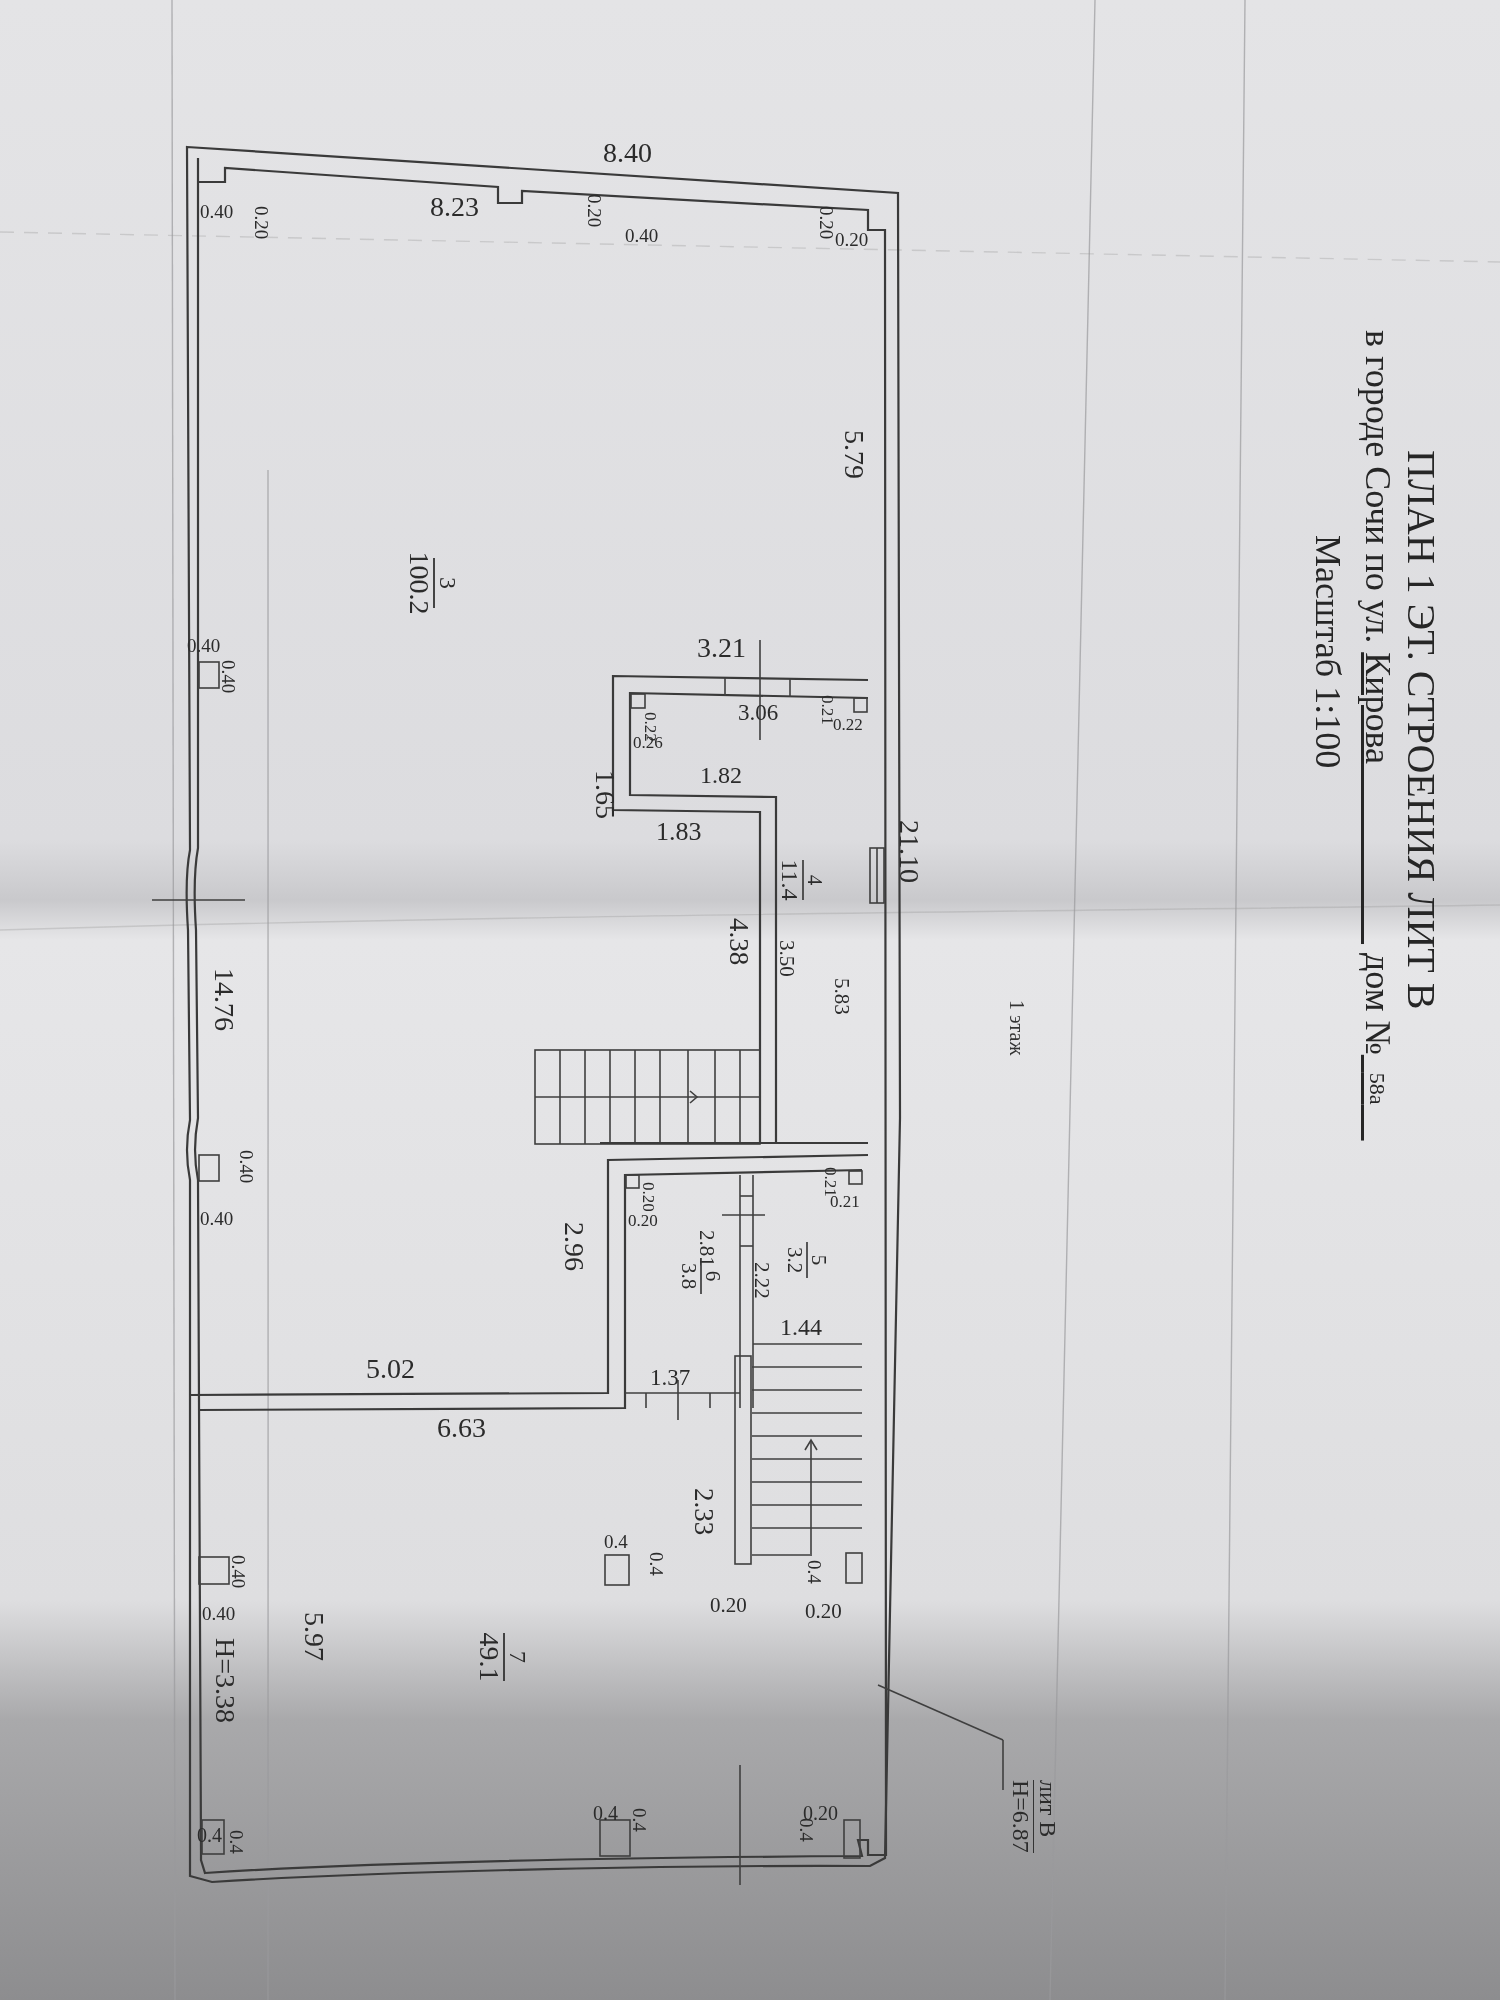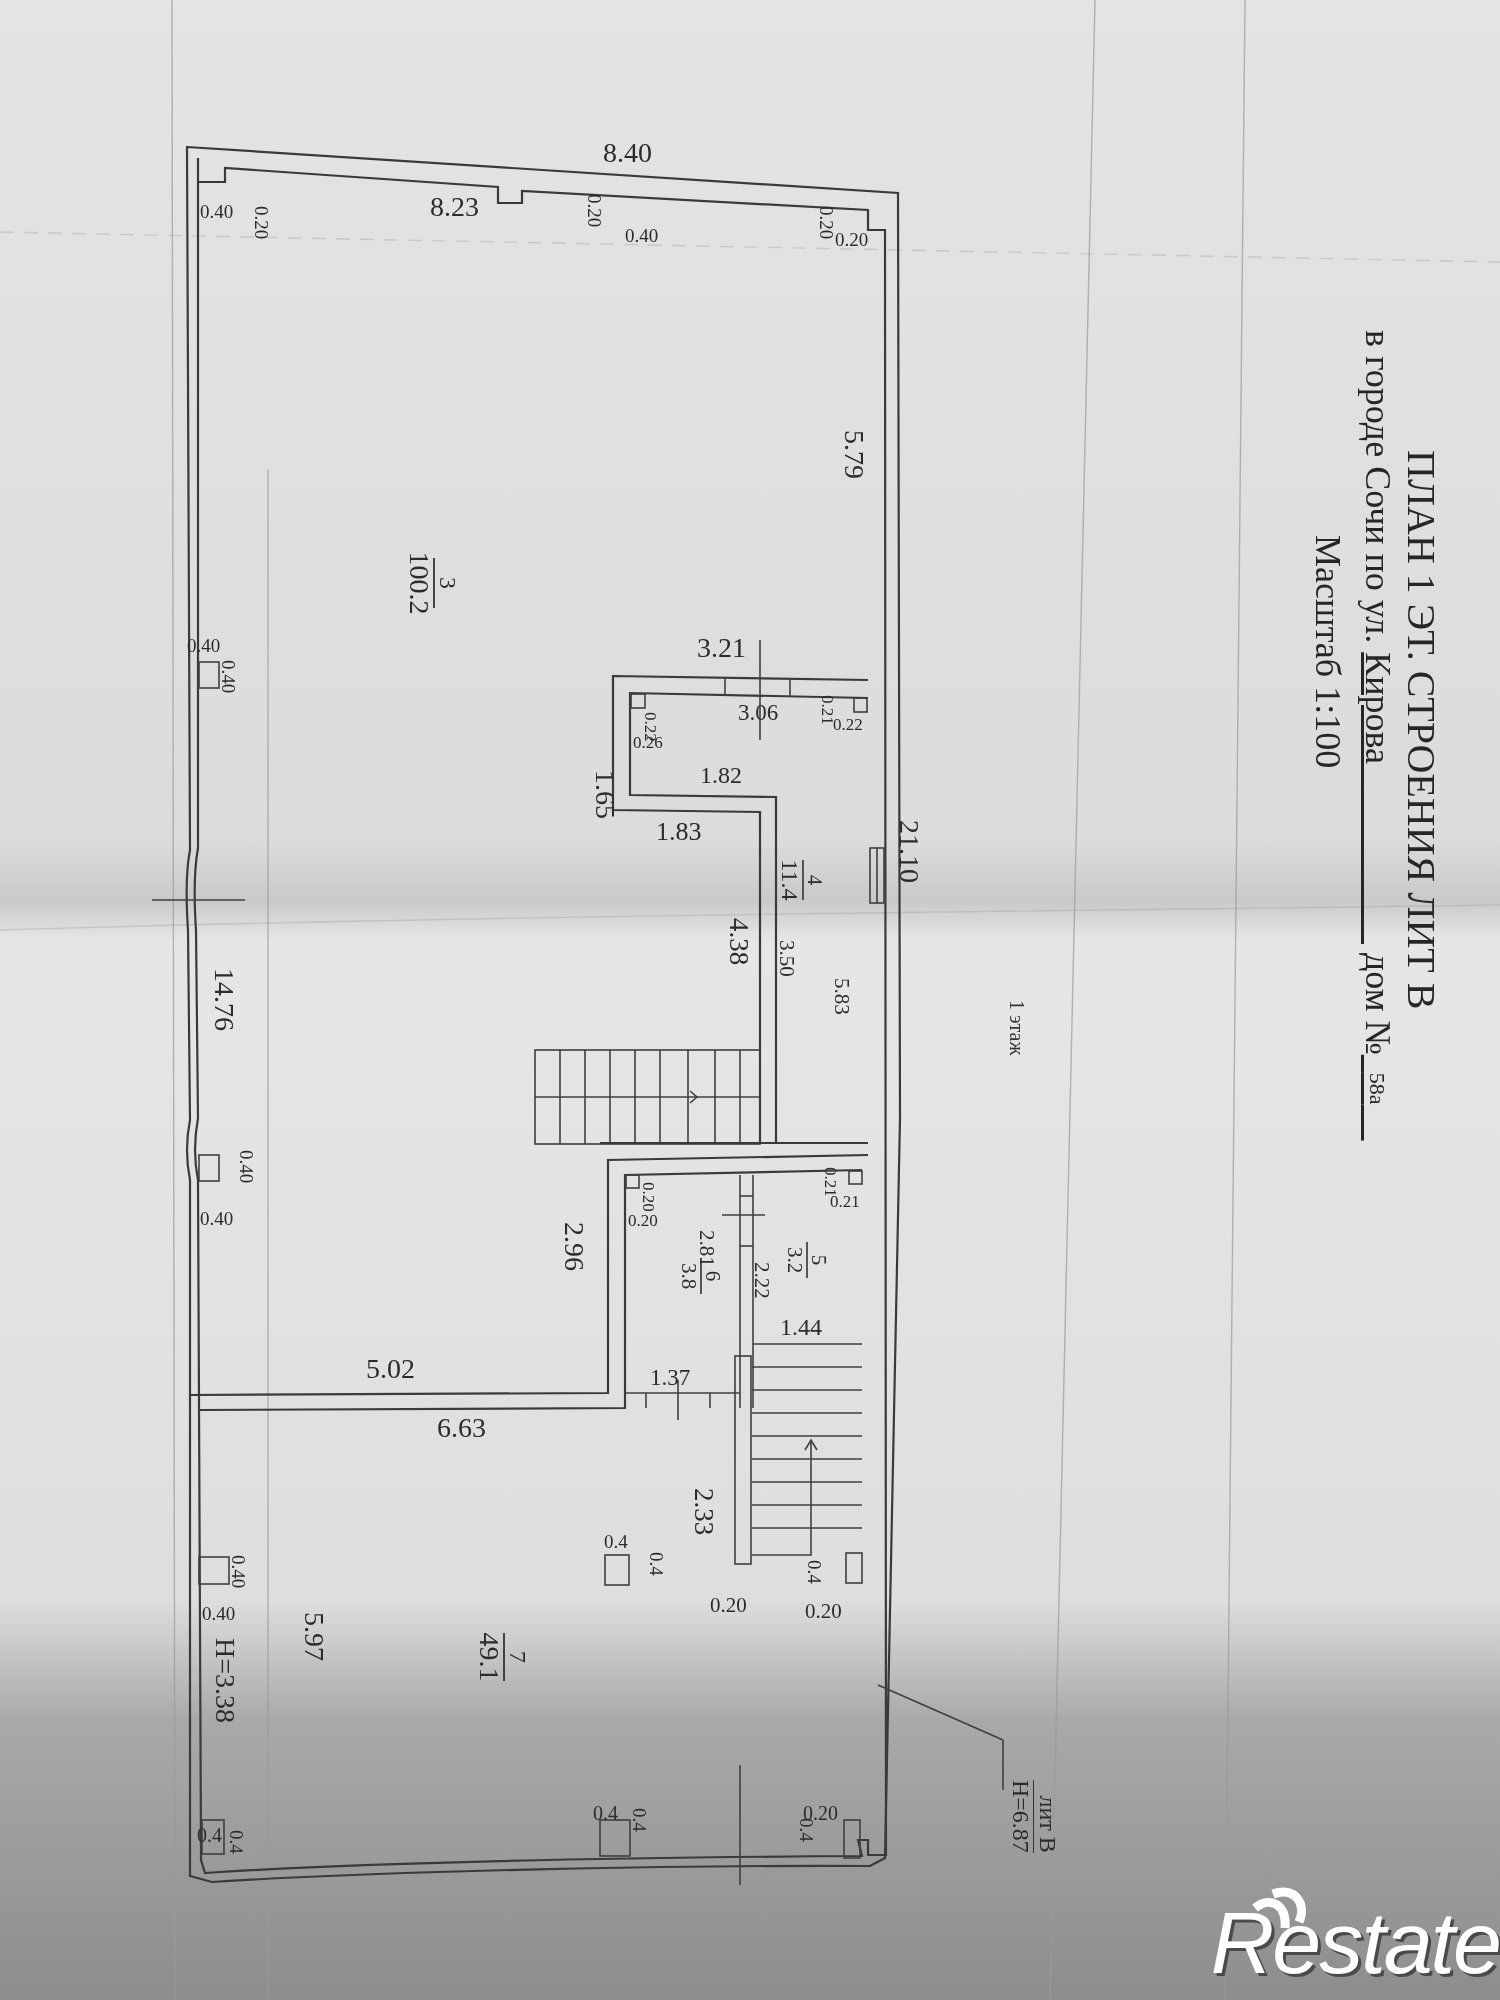--- a/index.html
+++ b/index.html
@@ -2,21 +2,21 @@
 <html><head>
 <meta charset="utf-8">
 <style>
   html, body { margin:0; padding:0; }
   body {
     width:1500px; height:2000px; position:relative; overflow:hidden;
     background: linear-gradient(180deg, #e4e4e6 0%, #dcdcdf 42%, #c9c9cc 45%, #e6e6e8 47%, #dedee0 80%, #a9a9ab 86%, #8d8d8f 100%);
     font-family: "Liberation Serif", "DejaVu Serif", serif;
     color:#2a2a2a;
   }
-  .sheet { position:absolute; inset:0;text-align:right; }
+  .sheet { position:absolute; inset:0; }
   svg.plan { position:absolute; left:0; top:0; width:1500px; height:2000px; }
   .wall { fill:none; stroke:#3a3a3a; stroke-width:2.2; }
   .thin { fill:none; stroke:#3f3f3f; stroke-width:1.6; }
   .fold { stroke:#9a9a9c; stroke-width:1.4; fill:none; opacity:.7; }
   .dim { font-family:"Liberation Serif","DejaVu Serif",serif; fill:#2b2b2b; }
   .title-block {
     position:absolute; left:1295px; top:330px; width:1040px; height:150px;
     transform-origin:0 0; transform: rotate(90deg) translate(0,-150px);
   }
   .title-line { position:absolute; left:0; white-space:nowrap; color:#262626; }
@@ -240,21 +240,14 @@
   <div class="title-line t3">Масштаб 1:100</div>
 </div>
 
 <div class="floor-label">1 этаж</div>
 
 <div class="lit-label">
   <span class="frac-top">лит В</span>
   <span>Н=6.87</span>
 </div>
 
-<div class="watermark">
-  <svg class="arcs" width="70" height="50" viewBox="0 0 70 50">
-    <path d="M10 22 C25 10 42 18 40 42" fill="none" stroke="#fff" stroke-width="9"></path>
-    <path d="M28 8 C50 0 62 18 54 36" fill="none" stroke="#fff" stroke-width="9"></path>
-  </svg>
-  <span>R</span><span>estate</span>
+
 </div>
 
-</div>
-
 </body></html>

